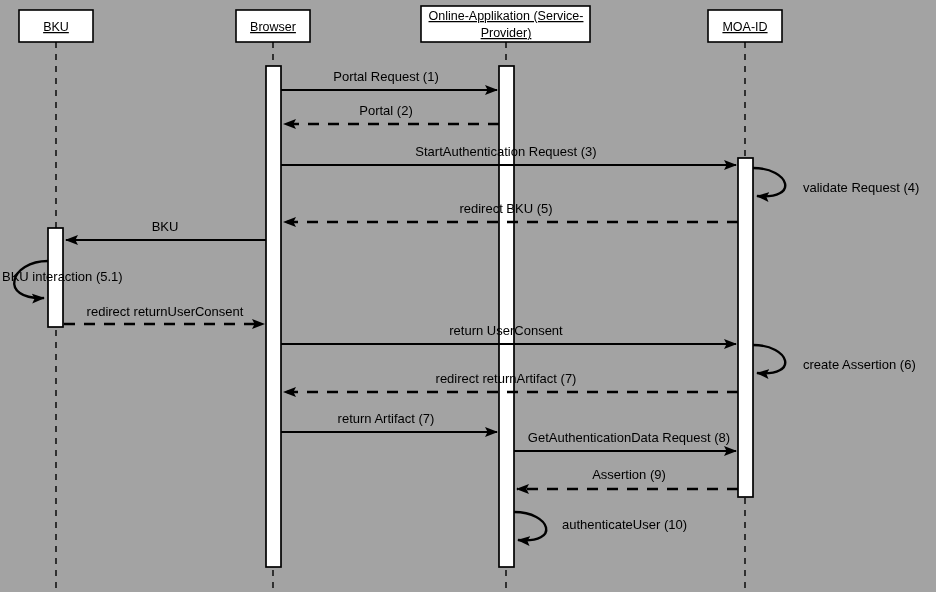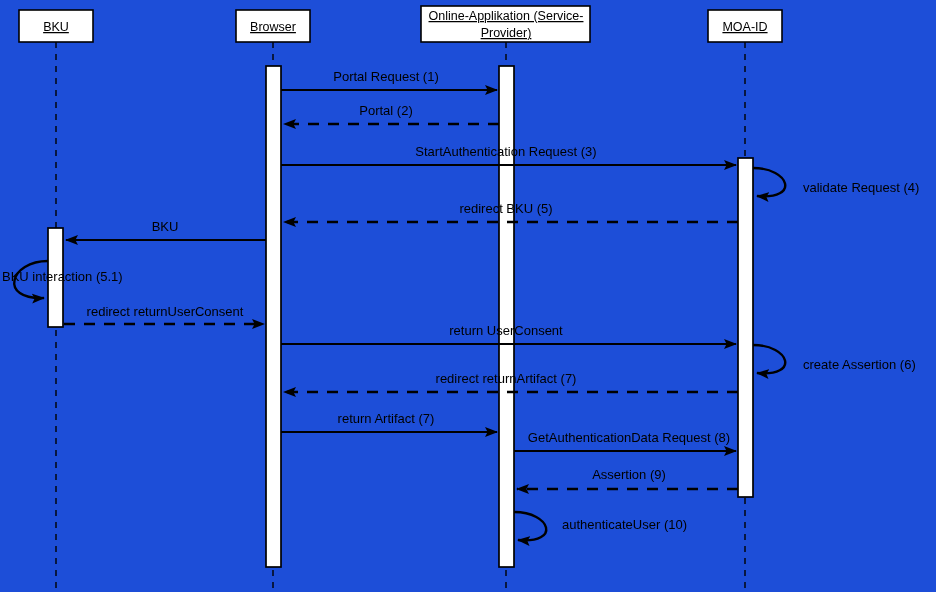--- a/index.html
+++ b/index.html
@@ -3,21 +3,21 @@
 <meta charset="utf-8">
 <title>Sequence Diagram</title>
 <style>
   html,body{margin:0;padding:0;background:#ffffff;}
   body{
     width:936px;height:592px;
     font-family:"Liberation Sans","DejaVu Sans",sans-serif;
     color:#000000;
     overflow:hidden;
   }
-  #diagram-root{position:relative;width:936px;height:592px;background:#1d4ed8;}
+  #diagram-root{position:relative;width:936px;height:592px;background:#a3a3a3;}
   svg#seq-svg{display:block;width:936px;height:592px;}
   .lifeline-title{
     font-family:"Liberation Sans","DejaVu Sans",sans-serif;
     font-size:12.5px;
     text-anchor:middle;
     fill:#000000;
     text-decoration:underline;
   }
   .msg-label{
     font-family:"Liberation Sans","DejaVu Sans",sans-serif;

